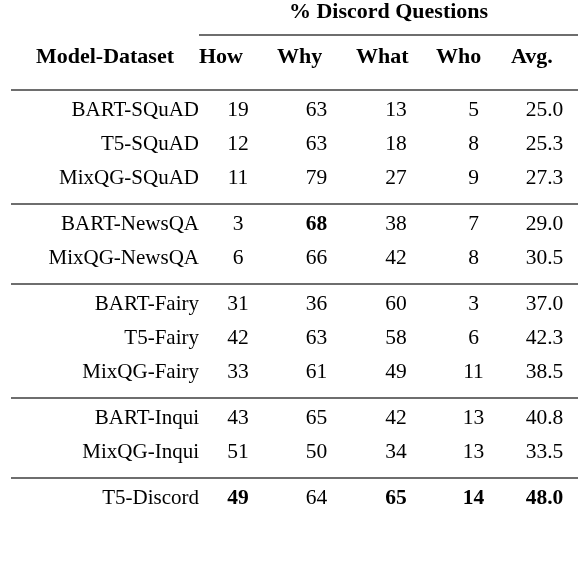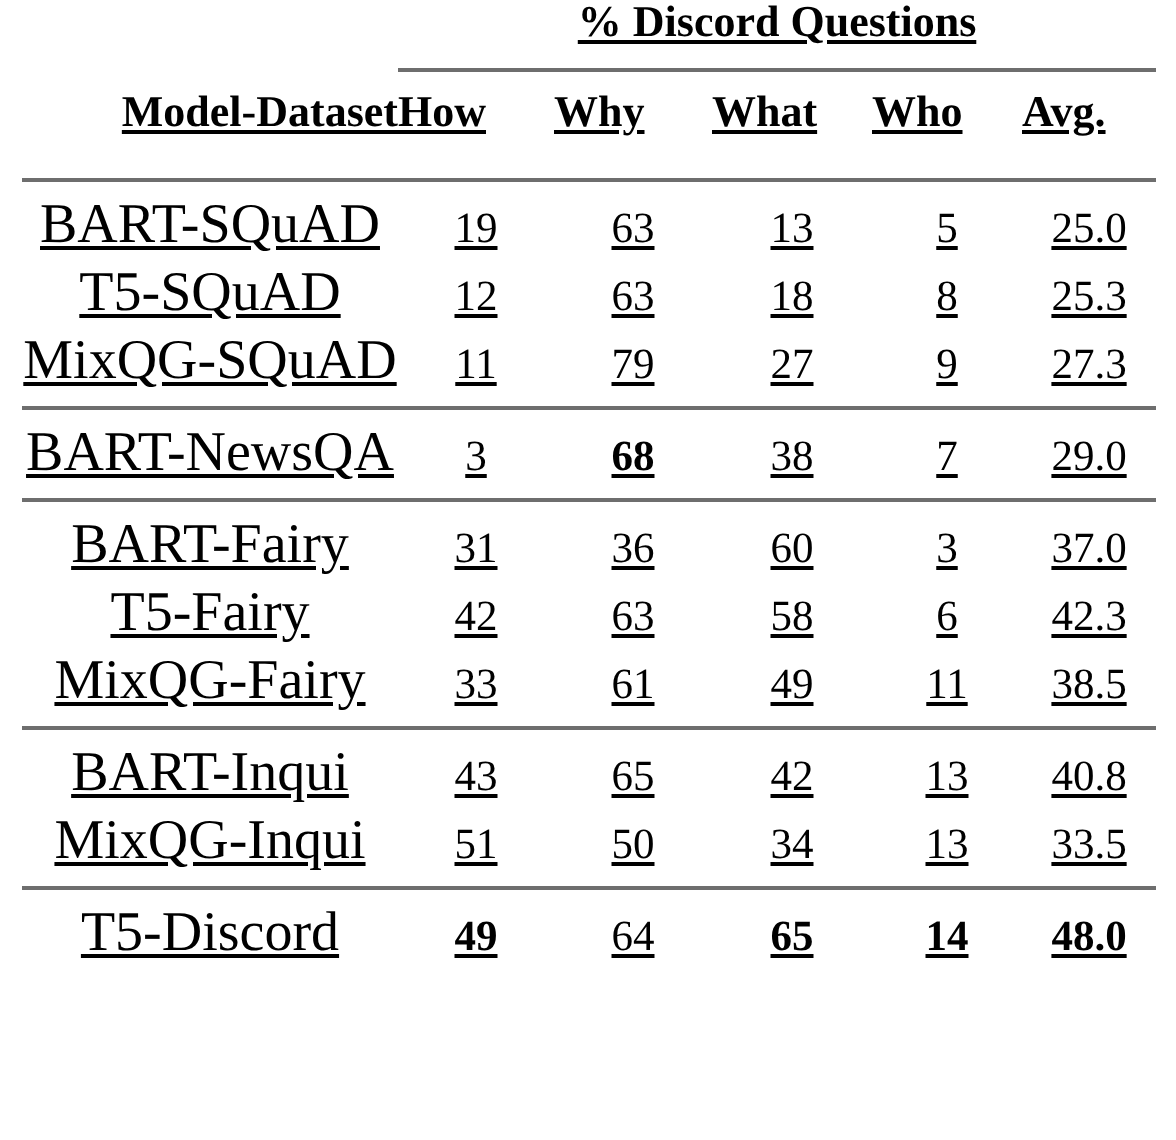--- a/index.html
+++ b/index.html
@@ -12,21 +12,20 @@
     height: 570px;
     font-family: "Liberation Serif", "DejaVu Serif", serif;
     color: #000000;
     overflow: hidden;
   }
   #table-root {
     position: relative;
     width: 480px;
     height: 570px;
     box-sizing: border-box;
-    text-decoration: underline;
   }
   table.results {
     border-collapse: collapse;
     width: 567px;
     margin-left: 11px;
     table-layout: fixed;
     font-size: 21.5px;
   }
   col.c-model  { width: 188px; }
   col.c-how    { width: 78px;  }
@@ -65,41 +64,41 @@
   }
 
   
   .colhead {
     font-weight: bold;
     font-size: 22px;
     height: 36px;
     padding-top: 6px;
     padding-bottom: 4px;
   }
-  .colhead.left  { text-align: right; }
+  .colhead.left  { text-align: center; }
   .colhead.num   { text-align: left; }
 
   
   tr.rule-row td {
     height: 9px;
     padding: 0;
     position: relative;
   }
   tr.rule-row .seg {
     height: 1.6px;
     background: #6e6e6e;
     width: 100%;
     margin-top: 4px;
   }
   tr.rule-row td.gap .seg { background: transparent; }
 
   
   td.model {
-    text-align: center;
-    font-size: 28px;
+    text-align: right;
+    font-size: 21px;
     white-space: nowrap;
   }
   td.num {
     text-align: center;
     font-size: 21.5px;
   }
   tr.data-row td {
     height: 32px;
     padding-top: 2px;
   }
@@ -191,20 +190,28 @@
           </td>
         </tr>
         <tr class="data-row first-of-block">
           <td class="model">BART-NewsQA</td>
           <td class="num">3</td>
           <td class="num b">68</td>
           <td class="num">38</td>
           <td class="num">7</td>
           <td class="num">29.0</td>
         </tr>
+        <tr class="data-row">
+          <td class="model">MixQG-NewsQA</td>
+          <td class="num">6</td>
+          <td class="num">66</td>
+          <td class="num">42</td>
+          <td class="num">8</td>
+          <td class="num">30.5</td>
+        </tr>
         <tr class="rule-row">
           <td>
             <div class="seg"></div>
           </td>
           <td colspan="4">
             <div class="seg"></div>
           </td>
           <td>
             <div class="seg"></div>
           </td>

